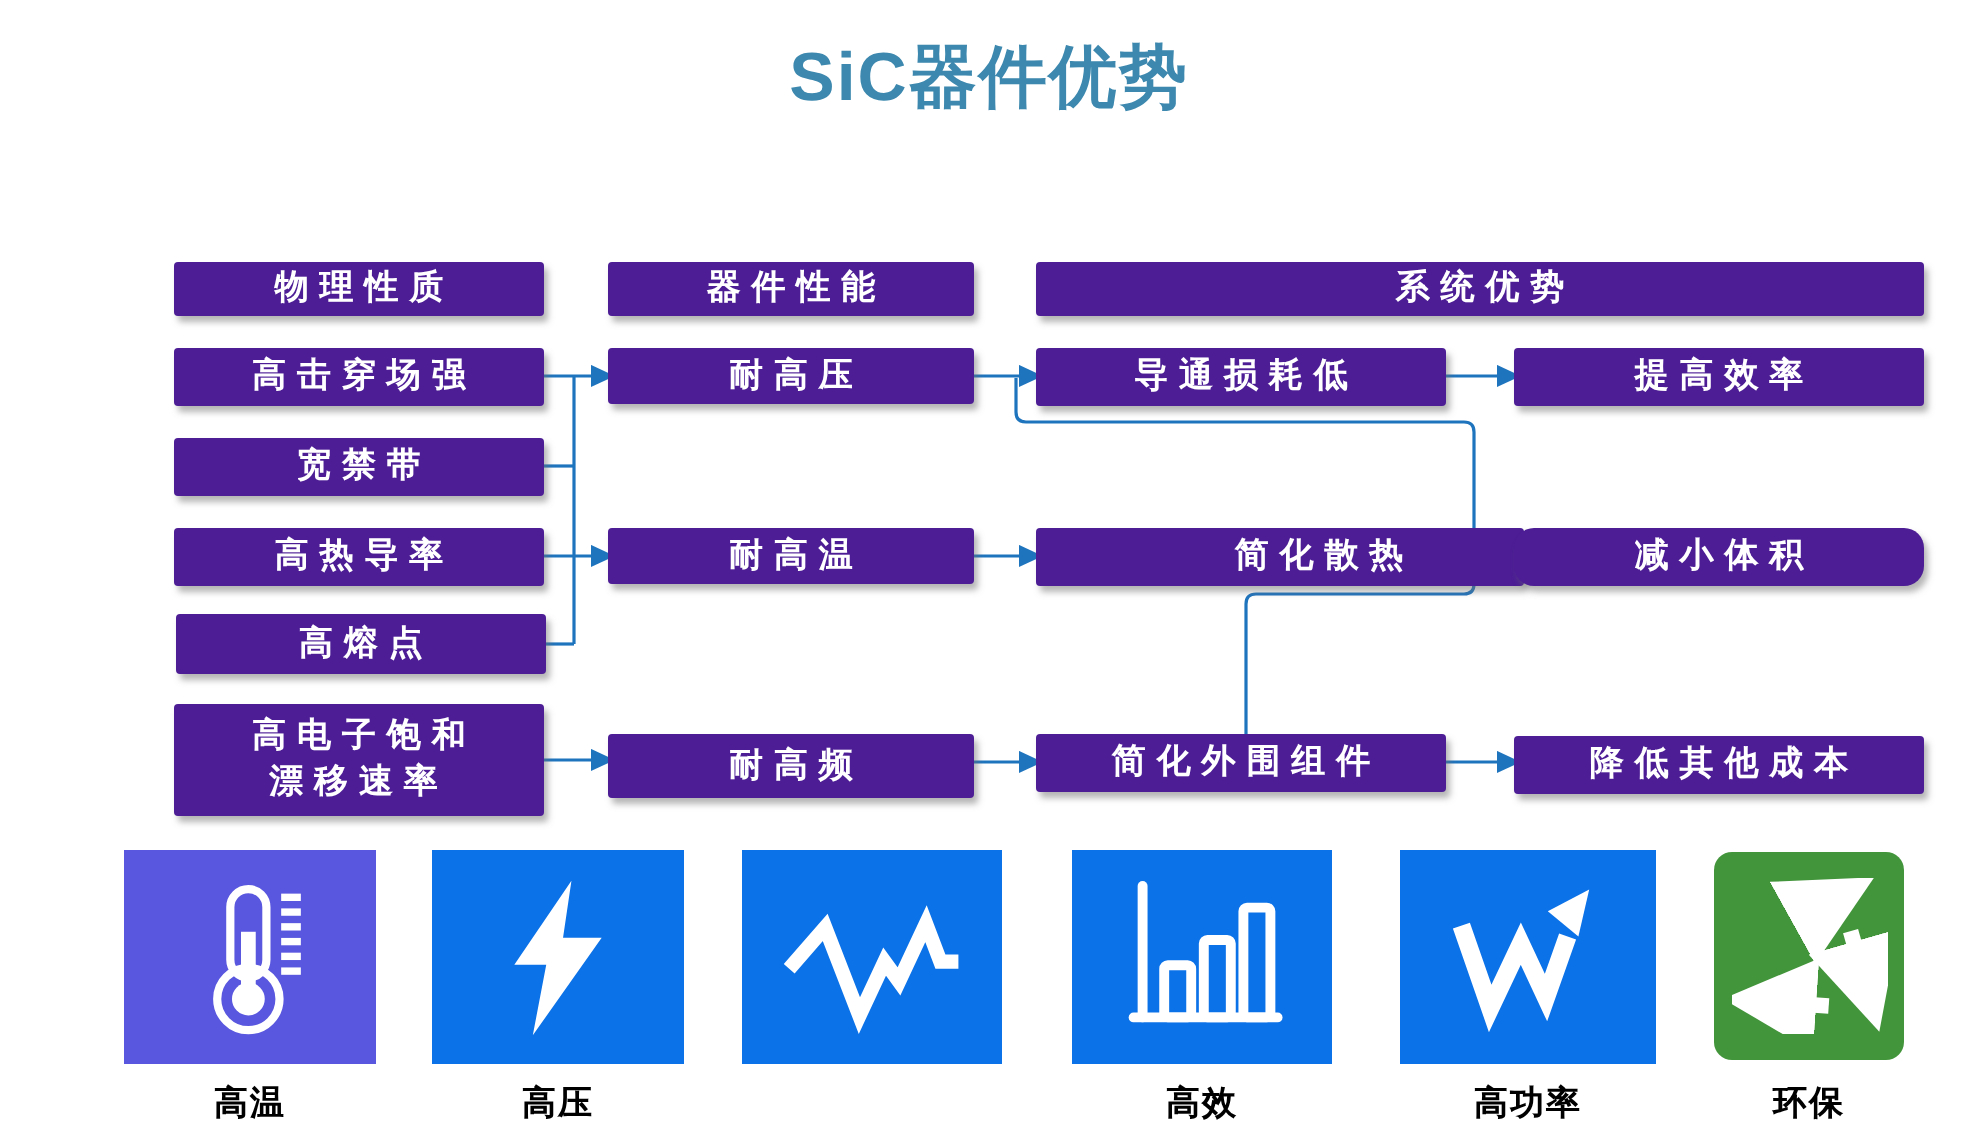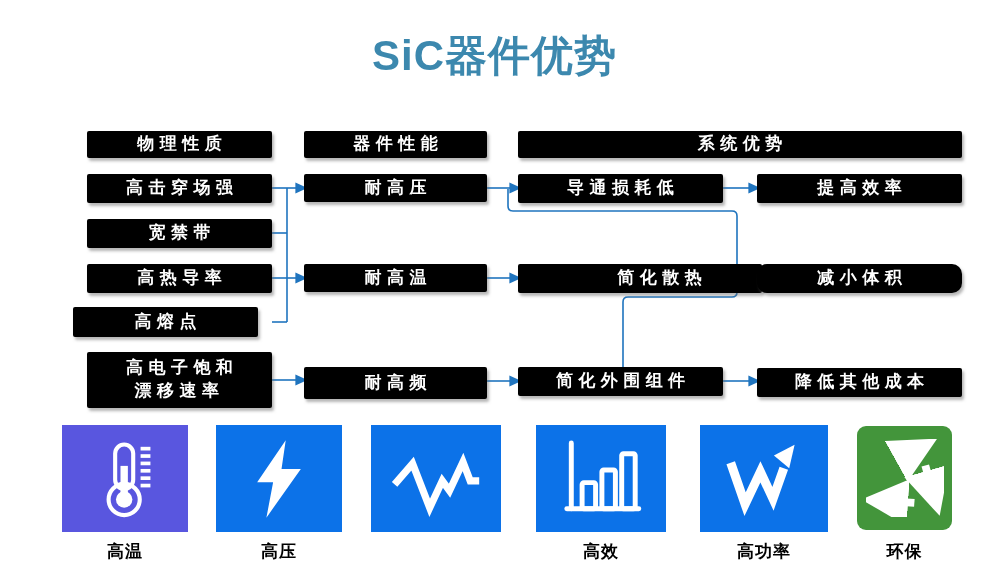--- a/index.html
+++ b/index.html
@@ -1,20 +1,20 @@
 <!DOCTYPE html>
 <html><head>
 <meta charset="utf-8">
 <style>
   html,body{margin:0;padding:0;background:#fff;}
   .stage{position:relative;width:989px;height:571px;background:#ffffff;overflow:hidden;
          font-family:"Liberation Sans","DejaVu Sans",sans-serif;}
-  .title{position:absolute;top:28px;left:0;width:100%;text-align:center;
-         font-size:42px;font-weight:800;color:#3C88AE;letter-spacing:1px;}
-  .node{position:absolute;background:#000000;color:#fff;display:flex;
+  .title{position:absolute;top:16px;left:0;width:100%;text-align:center;
+         font-size:34px;font-weight:800;color:#3C88AE;letter-spacing:1px;}
+  .node{position:absolute;background:#4c1d95;color:#fff;display:flex;
         align-items:center;justify-content:center;text-align:center;
         font-weight:bold;font-size:17px;letter-spacing:0.32em;text-indent:0.32em;
         border-radius:2px;box-shadow:2px 3px 3px rgba(110,110,110,.5);line-height:1.35;}
   .node.header{font-size:17px;}
   .node .two-line{display:block;}
   svg.connectors{position:absolute;left:0;top:0;pointer-events:none;}
   .tile{position:absolute;display:flex;align-items:center;justify-content:center;}
   .tile-label{position:absolute;font-size:17px;font-weight:bold;color:#000;
               text-align:center;letter-spacing:1px;}
   .rounded{border-radius:9px;}
@@ -53,21 +53,21 @@
     </g>
   </svg>
 
   <div class="node header" style="left:87px;top:131px;width:185px;height:27px;">物理性质</div>
   <div class="node header" style="left:304px;top:131px;width:183px;height:27px;">器件性能</div>
   <div class="node header" style="left:518px;top:131px;width:444px;height:27px;">系统优势</div>
 
   <div class="node" style="left:87px;top:174px;width:185px;height:29px;">高击穿场强</div>
   <div class="node" style="left:87px;top:219px;width:185px;height:29px;">宽禁带</div>
   <div class="node" style="left:87px;top:264px;width:185px;height:29px;">高热导率</div>
-  <div class="node" style="left:73px;top:307px;width:185px;height:30px;">高熔点</div>
+  <div class="node" style="left:88px;top:307px;width:185px;height:30px;">高熔点</div>
   <div class="node" style="left:87px;top:352px;width:185px;height:56px;">
     <span class="two-line">
       <span>高电子饱和</span><br>
       <span>漂移速率</span>
     </span>
   </div>
 
   <div class="node" style="left:304px;top:174px;width:183px;height:28px;">耐高压</div>
   <div class="node" style="left:304px;top:264px;width:183px;height:28px;">耐高温</div>
   <div class="node" style="left:304px;top:367px;width:183px;height:32px;">耐高频</div>

